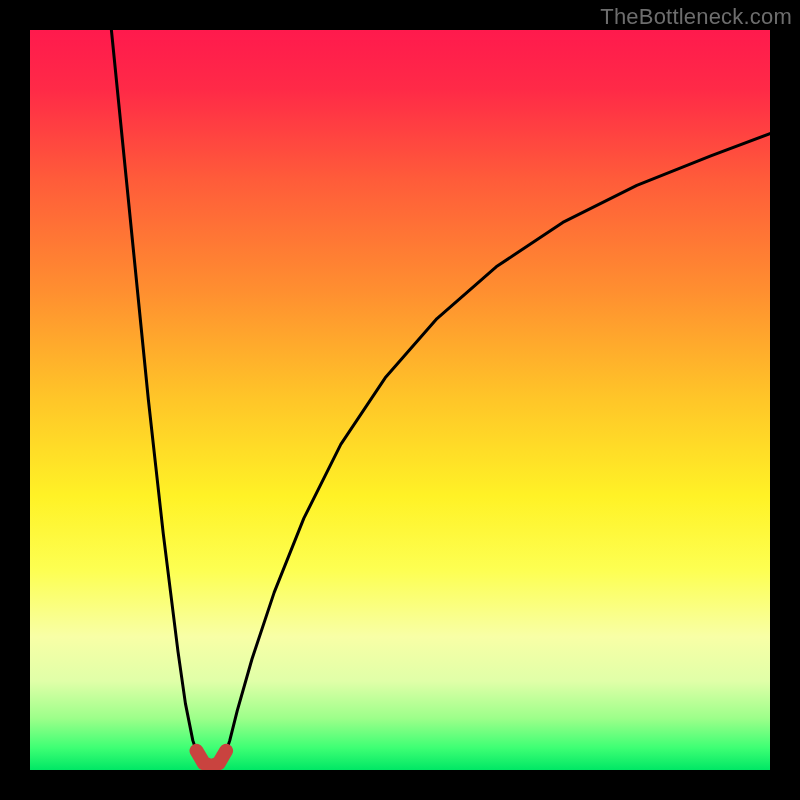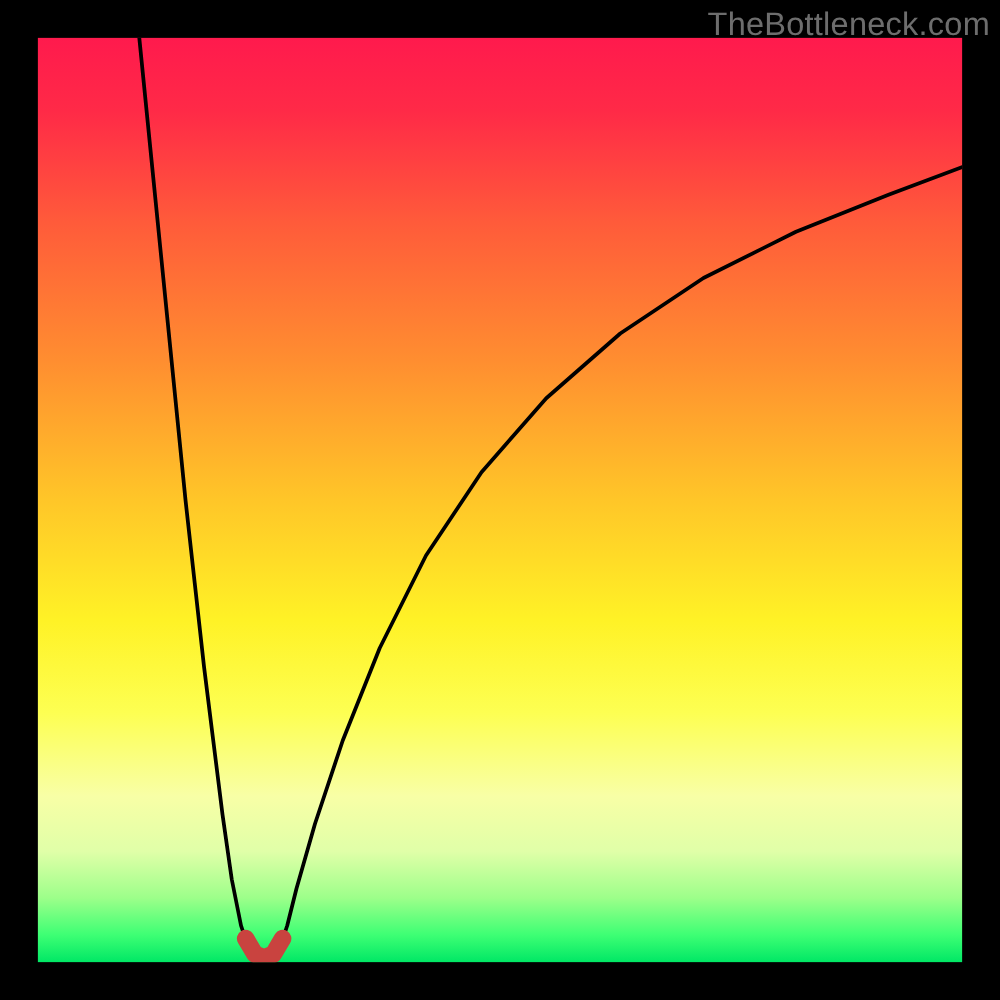--- a/index.html
+++ b/index.html
@@ -22,21 +22,21 @@
     top: 30px;
     width: 740px;
     height: 740px;
     overflow: hidden;
   }
   .watermark {
     position: absolute;
     top: 4px;
     right: 8px;
     color: #6d6d6d;
-    font-size: 26px;
+    font-size: 22px;
     font-weight: 500;
     letter-spacing: 0.2px;
     user-select: none;
   }
   svg { display: block; }
 </style>
 </head>
 <body>
 
 <div class="frame">

